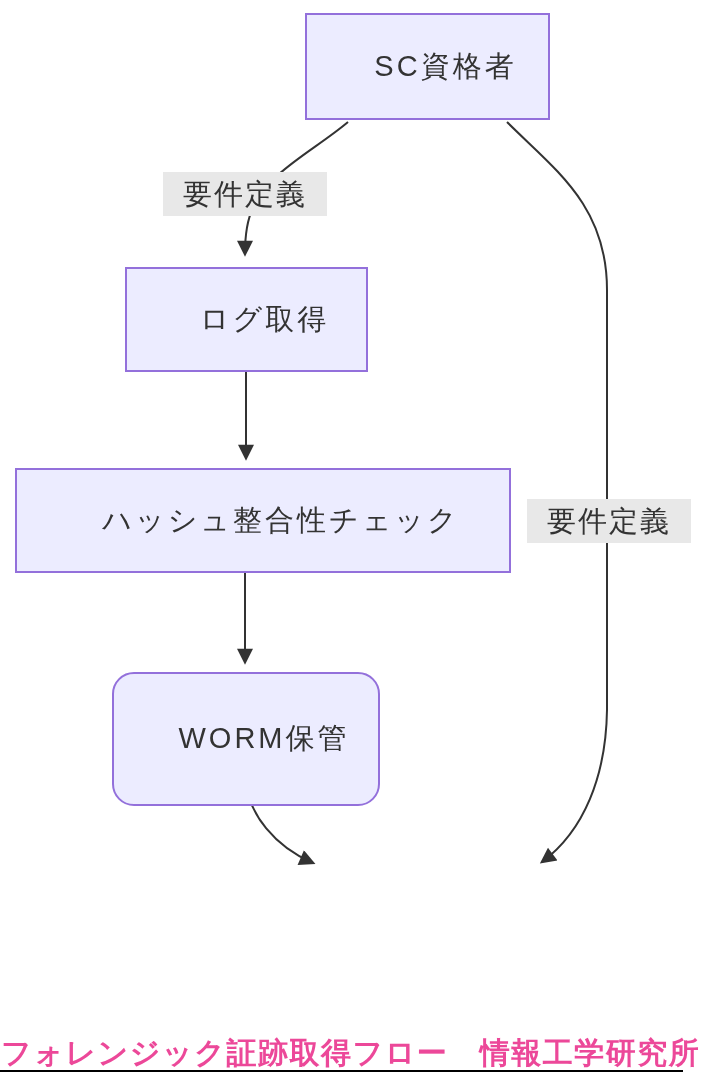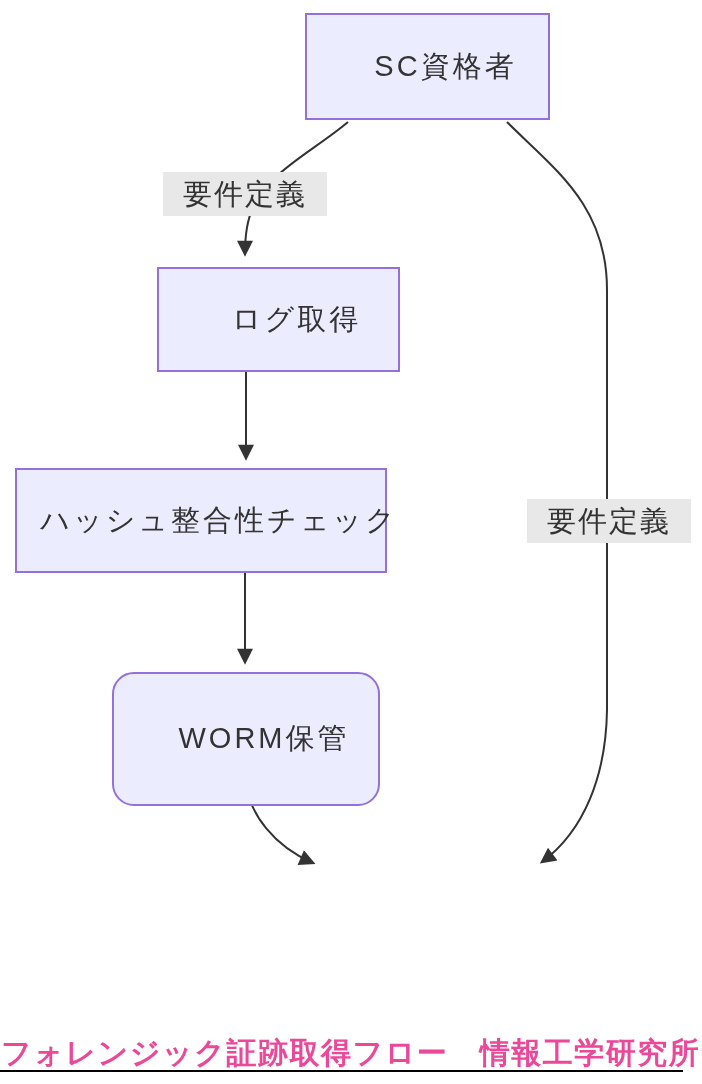--- a/index.html
+++ b/index.html
@@ -31,22 +31,22 @@
     display: flex;
     align-items: center;
     justify-content: center;
     font-size: 29px;
     letter-spacing: 3px;
     white-space: nowrap;
     text-align: left;
     padding-left: 36px;
   }
   .node-sc       { left: 305px; top: 13px;  width: 245px; height: 107px; }
-  .node-log      { left: 125px; top: 267px; width: 243px; height: 105px; margin-left: 32px; }
-  .node-hash     { left: 15px;  top: 468px; width: 372px; height: 105px; }
+  .node-log      { left: 125px; top: 267px; width: 243px; height: 105px; }
+  .node-hash     { left: 15px;  top: 468px; width: 496px; height: 105px; }
   .node-worm     { left: 112px; top: 672px; width: 268px; height: 134px; border-radius: 22px; }
   .node-forensic { left: 228px; top: 873px; width: 400px; height: 107px; }
   .edge-label {
     position: absolute;
     transform: translateX(-50%);
     background: #e8e8e8;
     color: #333333;
     font-size: 29px;
     letter-spacing: 2px;
     line-height: 1.45;

